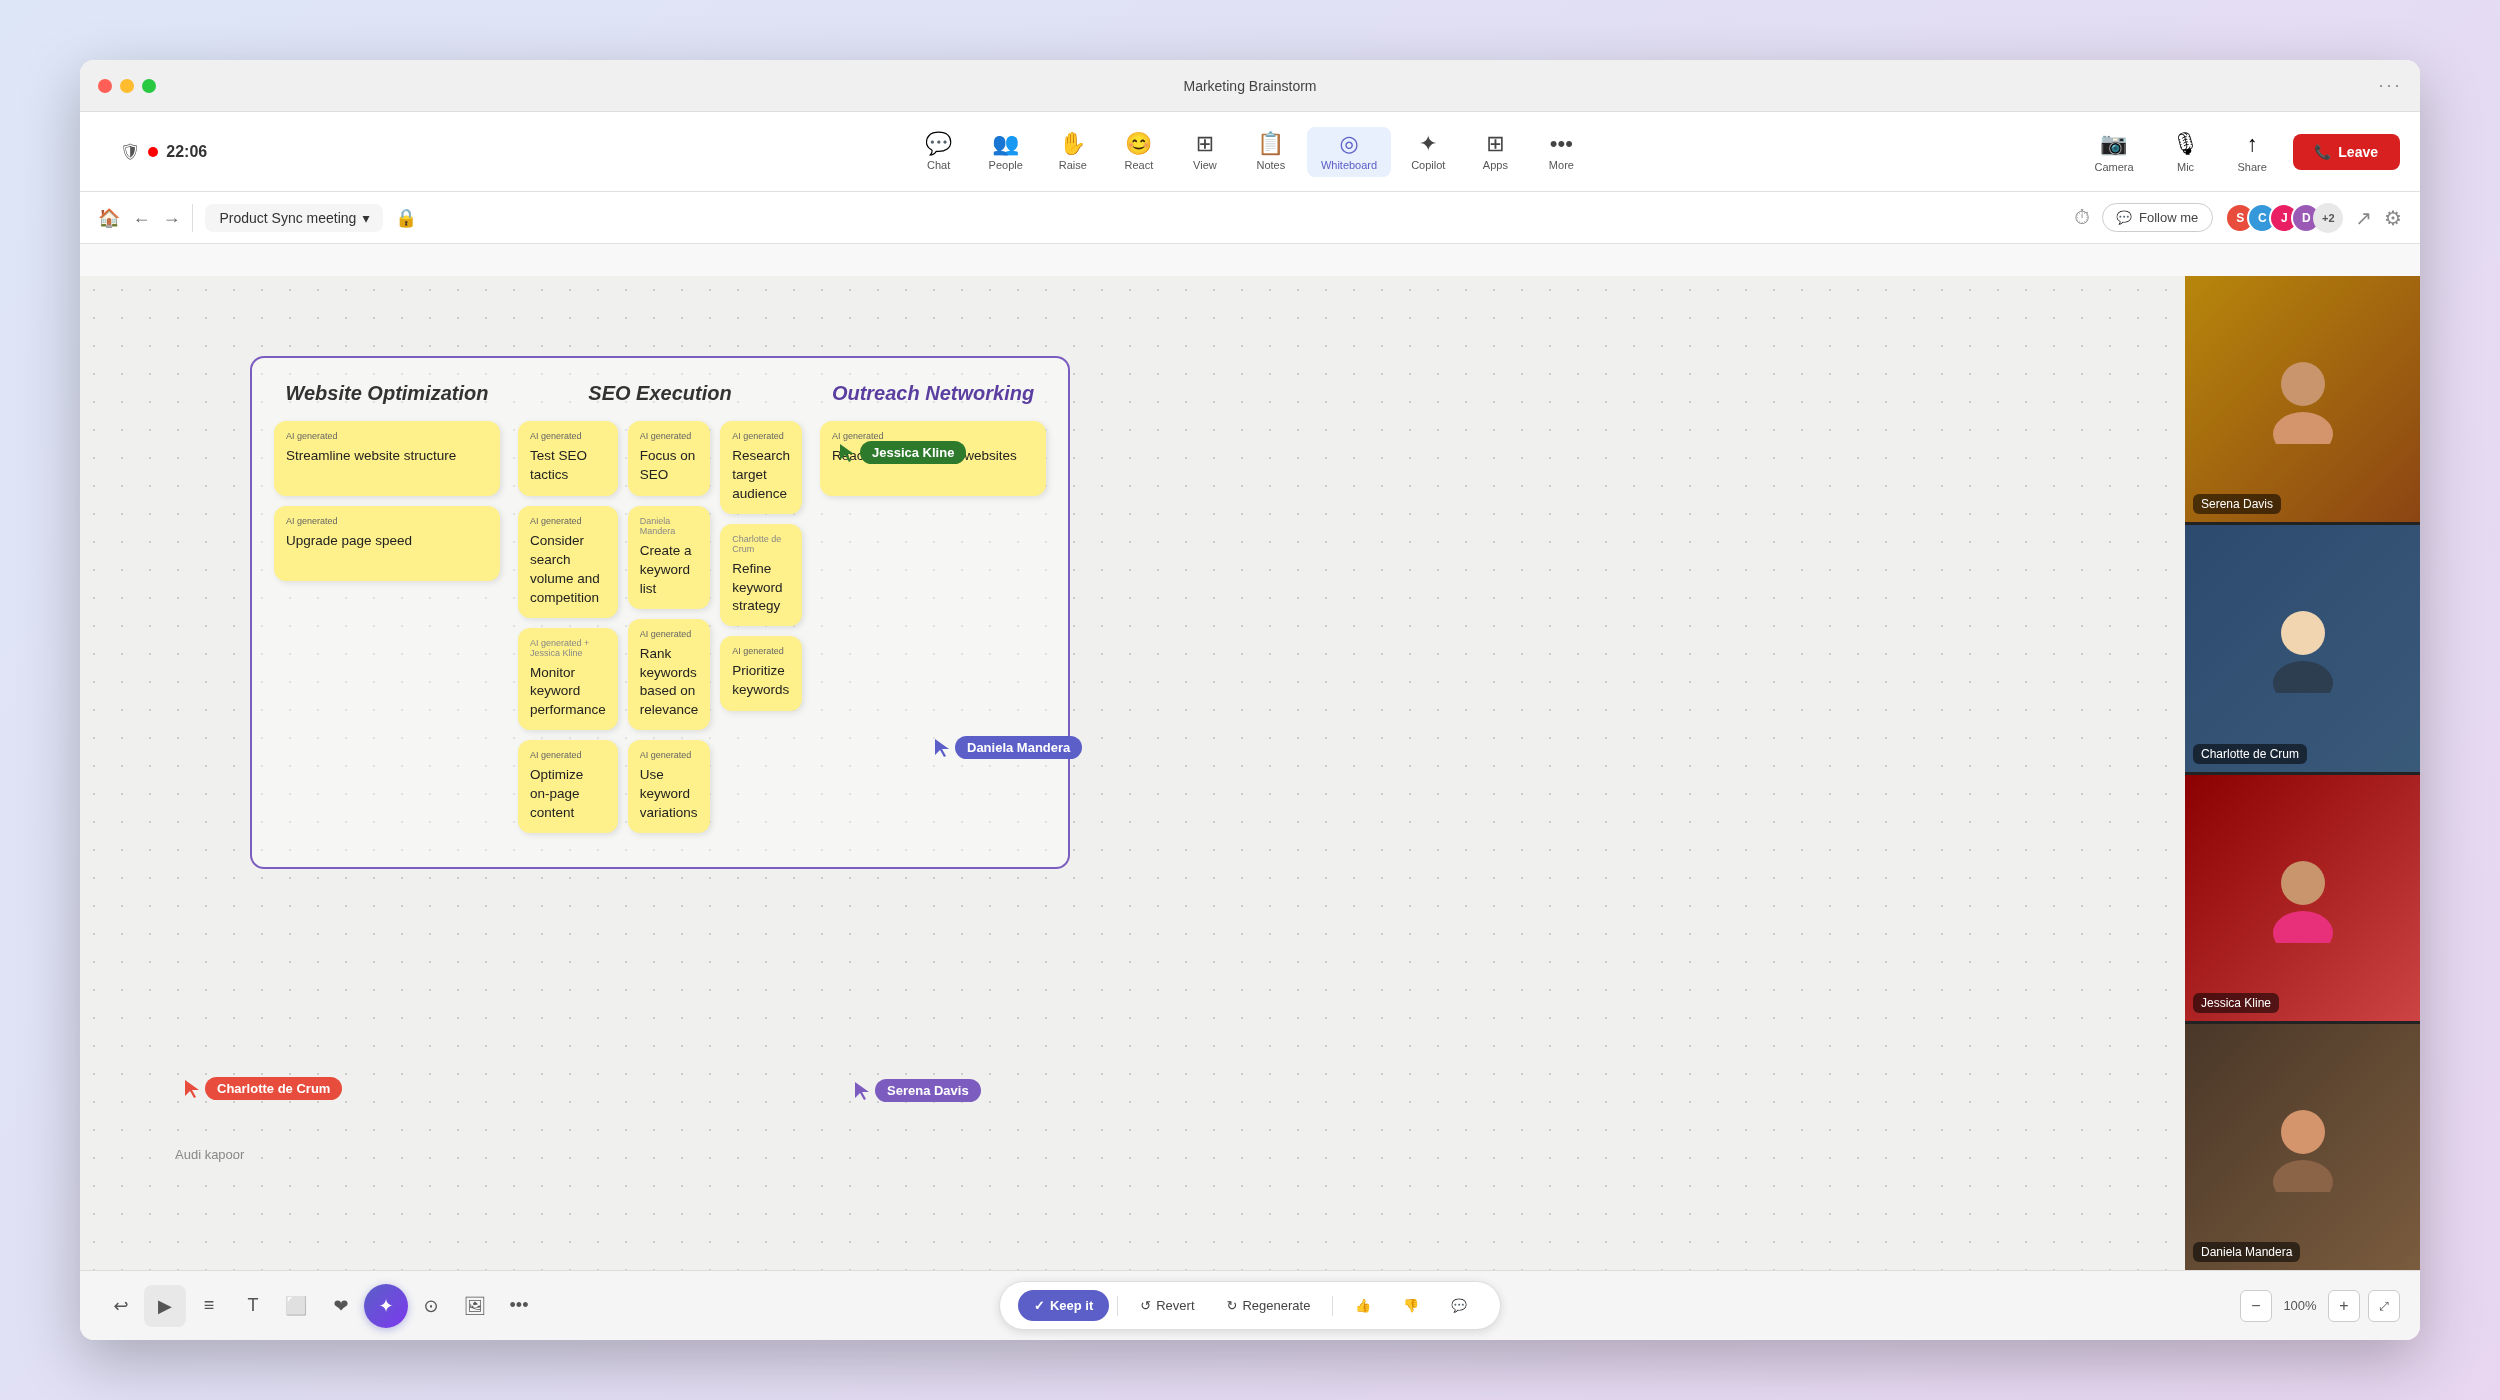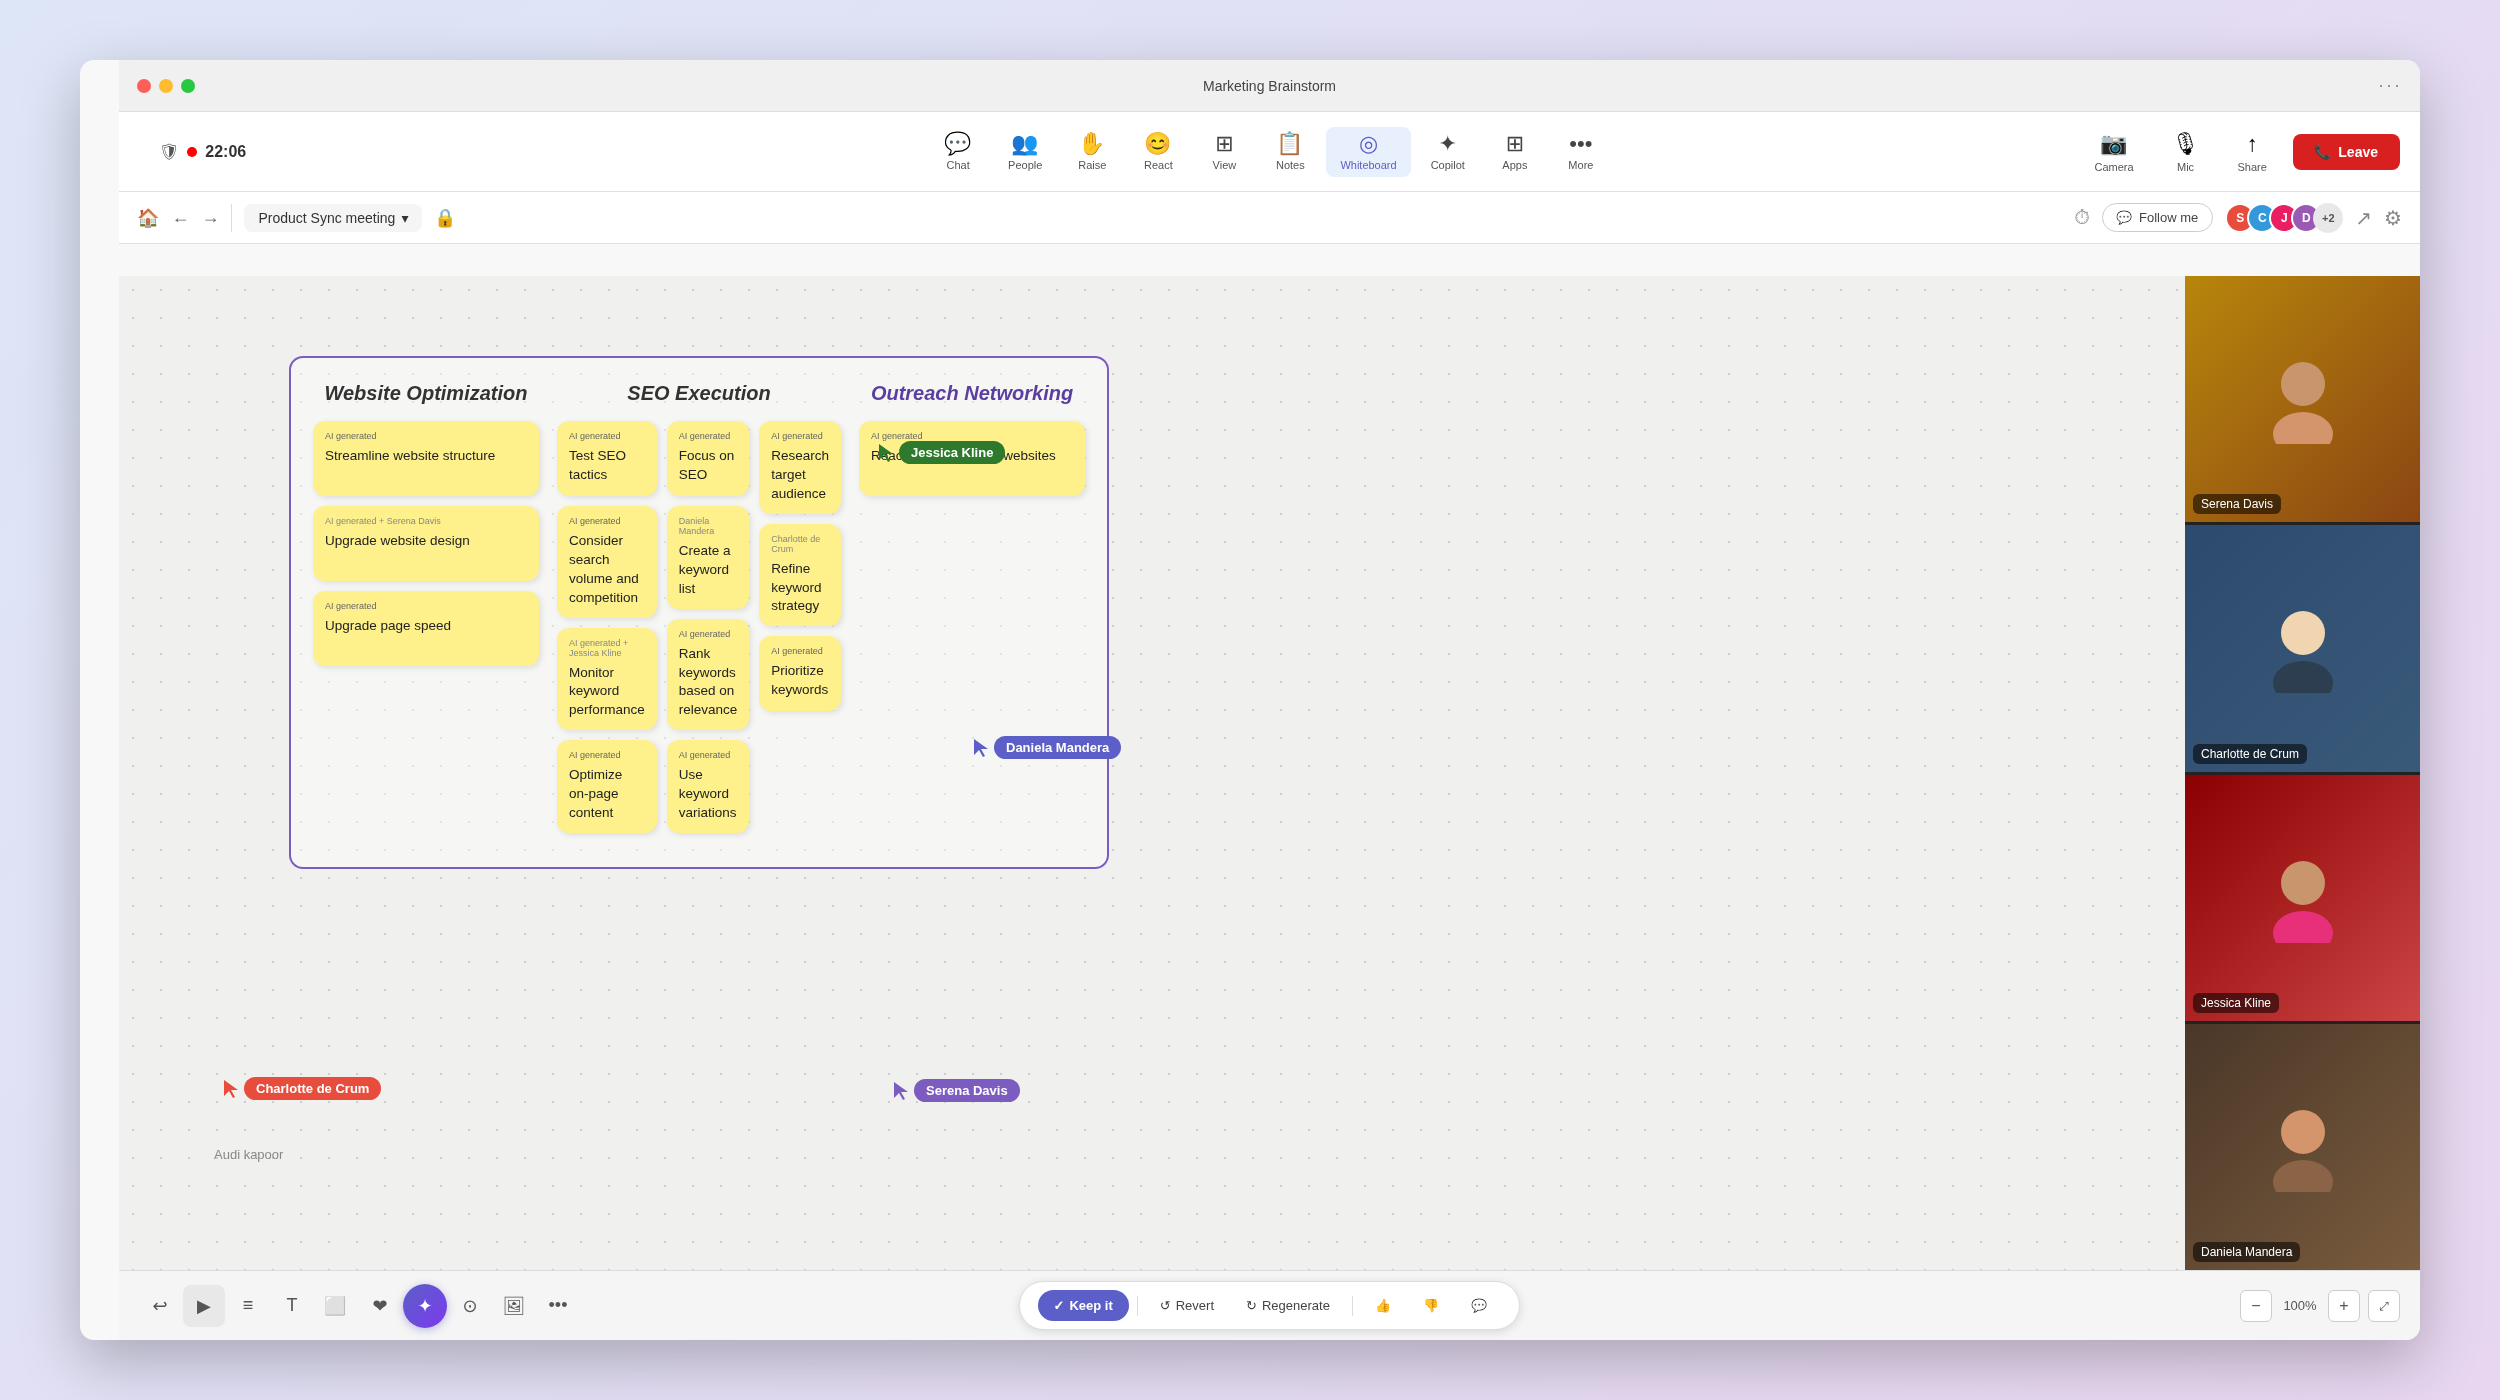--- a/index.html
+++ b/index.html
@@ -16,21 +16,20 @@
       top: 60px;
       left: 80px;
       right: 80px;
       bottom: 60px;
       background: #f8f8f8;
       border-radius: 14px;
       box-shadow: 0 20px 60px rgba(0,0,0,0.25);
       display: flex;
       flex-direction: column;
       overflow: hidden;
-      padding-left: 39px;
     }
 
     
     .title-bar {
       background: #f0f0f0;
       height: 52px;
       display: flex;
       align-items: center;
       padding: 0 18px;
       border-bottom: 1px solid #ddd;
@@ -559,24 +558,20 @@
     <div class="canvas">
 
       <div class="kanban-board">
         <div class="kanban-cols">
 
           <div class="kanban-col">
             <div class="col-header">Website Optimization</div>
             <div class="sticky-note">
               <div class="note-tag ai">AI generated</div>
               <div class="note-text">Streamline website structure</div>
-            </div>
-            <div class="sticky-note">
-              <div class="note-tag">AI generated + Serena Davis</div>
-              <div class="note-text">Upgrade website design</div>
             </div>
             <div class="sticky-note">
               <div class="note-tag ai">AI generated</div>
               <div class="note-text">Upgrade page speed</div>
             </div>
           </div>
 
           <div class="kanban-col">
             <div class="col-header">SEO Execution</div>
             <div style="display:flex;gap:10px;">

